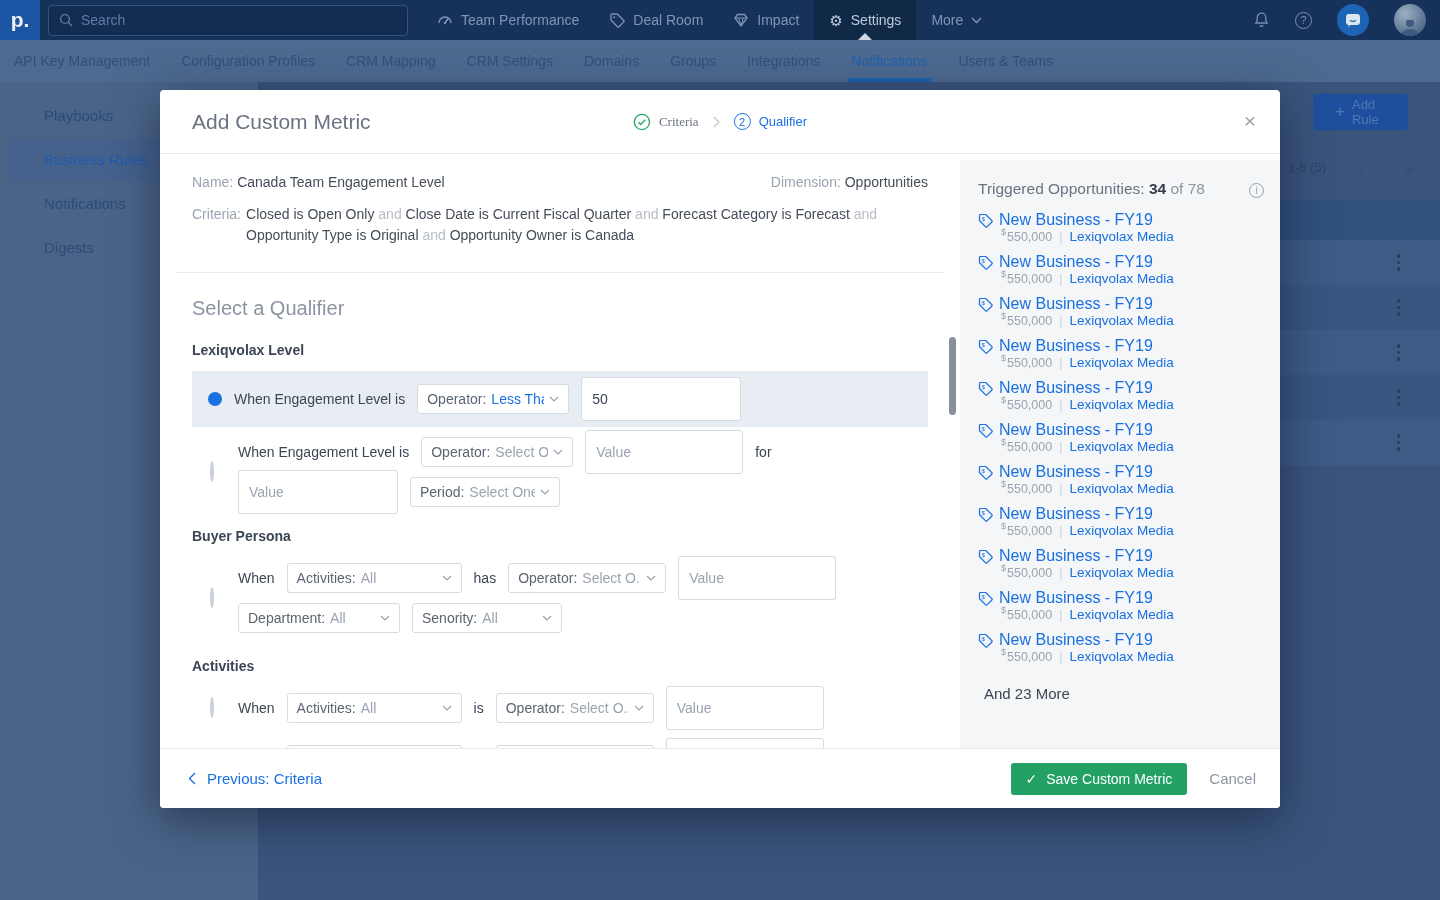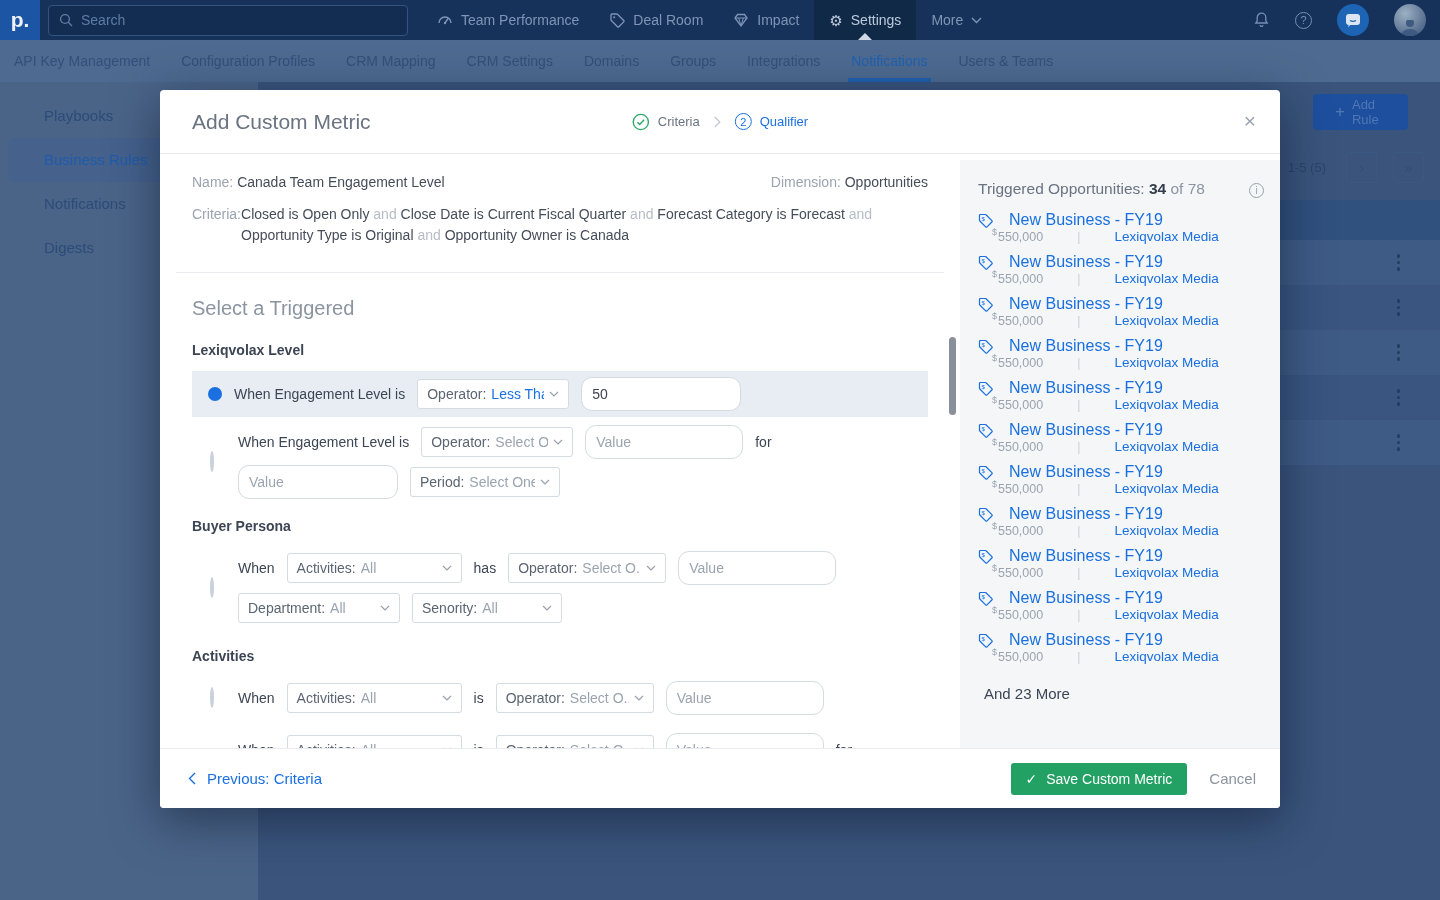--- a/index.html
+++ b/index.html
@@ -48,35 +48,35 @@
   .bg-row.even { background:#395580; }
   .kebab { display:flex; flex-direction:column; gap:3px; cursor:pointer; }
   .kebab i { width:3.5px; height:3.5px; background:#243d5e; border-radius:50%; }
 
   
   .modal { position:absolute; left:160px; top:90px; width:1120px; height:718px; background:#fff; border-radius:4px; box-shadow:0 12px 48px rgba(8,18,38,.5); z-index:5; }
   .m-header { height:64px; border-bottom:1px solid #e8eaee; display:flex; align-items:center; position:relative; }
   .m-title { margin-left:32px; font-size:21px; color:#6a7380; }
   .m-steps { position:absolute; left:50%; transform:translateX(-50%); display:flex; align-items:center; gap:14px; }
   .step { display:flex; align-items:center; gap:8px; font-size:13px; cursor:pointer; }
-  .step.done { color:#6a7380; }
+  .step.done { color:#6a7380;font-family:Liberation Serif, serif; }
   .step.active { color:#1a70e0; }
   .step-num { width:17px; height:17px; border:1.5px solid #1a70e0; border-radius:50%; display:flex; align-items:center; justify-content:center; font-size:11px; color:#1a70e0; }
   .m-close { position:absolute; right:24px; top:20px; font-size:21px; color:#9aa3b0; cursor:pointer; line-height:1; }
 
   .m-body { position:absolute; top:64px; bottom:60px; left:0; right:0; }
   .m-left { position:absolute; left:0; right:320px; top:0; bottom:0; overflow:hidden; background:#fff; }
   .m-right { position:absolute; right:0; width:320px; top:6px; bottom:0; background:#f4f6f8; overflow:hidden; }
 
   .summary { margin:0 16px; padding:20px 16px 26px; border-bottom:1px solid #e8eaee; position:relative; font-size:14px; }
   .lbl { color:#9aa4b0; }
   .val { color:#454d59; }
   .dimension { position:absolute; right:16px; top:20px; }
   .criteria { display:flex; margin-top:14px; line-height:21px; }
-  .criteria .lbl { flex:0 0 auto; }
+  .criteria .lbl { flex:0 0 auto; margin-right:5px; }
   .criteria-parts { max-width:690px; }
   .part-muted { color:#b6bdc6; }
 
   .q-area { padding:0 32px; }
   .q-heading { margin-top:24px; font-size:20px; font-weight:normal; color:#8b94a1; }
   .sec-heading { font-size:14px; font-weight:bold; color:#3c4554; }
   .mt22 { margin-top:22px; } .mt16 { margin-top:16px; } .mt20 { margin-top:20px; }
 
   .radio { width:16px; height:16px; border:2px solid #c9d1da; border-radius:50%; background:#fff; flex:0 0 auto; cursor:pointer; }
   .radio.on { width:14px; height:14px; border:none; background:#1a70e0; }
@@ -86,36 +86,36 @@
   .mrow { display:grid; grid-template-columns:28px auto; padding-left:18px; margin-top:5px; }
   .mrow .rc { grid-row:1 / 3; align-self:center; }
   .line { grid-column:2; display:flex; align-items:center; gap:12px; height:30px; margin:5px 0; }
 
   .dd { height:30px; border:1px solid #d5dbe2; border-radius:3px; background:#fff; display:flex; align-items:center; padding:0 9px; gap:5px; font-size:14px; cursor:pointer; flex:0 0 auto; }
   .dd .dlbl { color:#5b6572; white-space:nowrap; }
   .dd .dval { color:#9aa4b0; white-space:nowrap; overflow:hidden; }
   .dd .dval.blue { color:#1a70e0; }
   .dd svg { margin-left:auto; flex:0 0 auto; }
   .w152{width:152px}.w158{width:158px}.w150{width:150px}.w162{width:162px}.w159{width:175px}
-  .tin { height:34px; border:1px solid #d5dbe2; border-radius:11px; padding:0 10px; font-size:14px; color:#3c4554; width:158px; font-family:inherit; outline:none; }
+  .tin { height:44px; border:1px solid #d5dbe2; border-radius:3px; padding:0 10px; font-size:14px; color:#3c4554; width:158px; font-family:inherit; outline:none; }
   .tin.w160{width:160px;}
   .tin::placeholder { color:#9aa4b0; }
 
   .scroll-thumb { position:absolute; left:789px; top:183px; width:7px; height:78px; background:#8a909a; border-radius:4px; cursor:pointer; }
 
   
   .tp-title { margin:20px 40px 0 18px; font-size:15.5px; color:#6a7380; }
   .tp-count { color:#333c49; font-weight:bold; }
   .tp-of { color:#8b94a1; }
   .info-icon { position:absolute; right:16px; top:23px; width:15px; height:15px; border:1.5px solid #97a1ac; border-radius:50%; color:#97a1ac; font-size:10px; display:flex; align-items:center; justify-content:center; cursor:pointer; }
   .tp-list { margin:13px 0 0 18px; }
   .tp-item { margin-bottom:9px; }
-  .tp-line1 { display:flex; align-items:center; gap:16px; }
+  .tp-line1 { display:flex; align-items:center; gap:6px; }
   .tp-name { font-size:16px; color:#1a70e0; font-weight:500; cursor:pointer; }
-  .tp-line2 { margin-left:14px; font-size:12.5px; color:#9aa4b0; display:flex; align-items:flex-end;gap:27px; }
+  .tp-line2 { margin-left:23px; font-size:12.5px; color:#9aa4b0; display:flex; align-items:flex-end; }
   .cur { font-size:9px; vertical-align:3px; margin-right:1px; position:relative; top:-3px; }
   .tp-sep { color:#ccd2d9; margin:0 7px; }
   .tp-account { font-size:13.5px; color:#1a70e0; cursor:pointer; }
   .tp-more { margin:21px 0 0 24px; font-size:15px; color:#3c4554; }
 
   
   .m-footer { position:absolute; left:0; right:0; bottom:0; height:60px; border-top:1px solid #e8eaee; background:#fff; border-radius:0 0 4px 4px; display:flex; align-items:center; }
   .prev-link { margin-left:28px; color:#1a70e0; font-size:15px; display:flex; gap:11px; align-items:center; cursor:pointer; }
   .save-btn { margin-left:auto; height:32px; background:#23a164; color:#fff; border:none; border-radius:3px; font-size:14px; padding:0 15px; display:flex; align-items:center; gap:9px; cursor:pointer; font-family:inherit; }
   .cancel { margin:0 24px 0 22px; color:#8b94a1; font-size:15px; cursor:pointer; }
@@ -324,21 +324,21 @@
               <span class="val">Forecast Category is Forecast</span>
               <span class="part-muted">and</span>
               <span class="val">Opportunity Type is Original</span>
               <span class="part-muted">and</span>
               <span class="val">Opportunity Owner is Canada</span>
             </span>
           </div>
         </div>
 
         <div class="q-area">
-          <h2 class="q-heading">Select a Triggered</h2>
+          <h2 class="q-heading">Select a Qualifier</h2>
 
           <div class="sec-heading mt22">Lexiqvolax Level</div>
 
           <div class="sel-row">
             <span class="radio on"></span>
             <span class="rtext">When Engagement Level is</span>
             <span class="dd w152">
               <span class="dlbl">Operator:</span>
               <span class="dval blue">Less Than</span>
               <svg width="10" height="6" viewBox="0 0 10 6">

